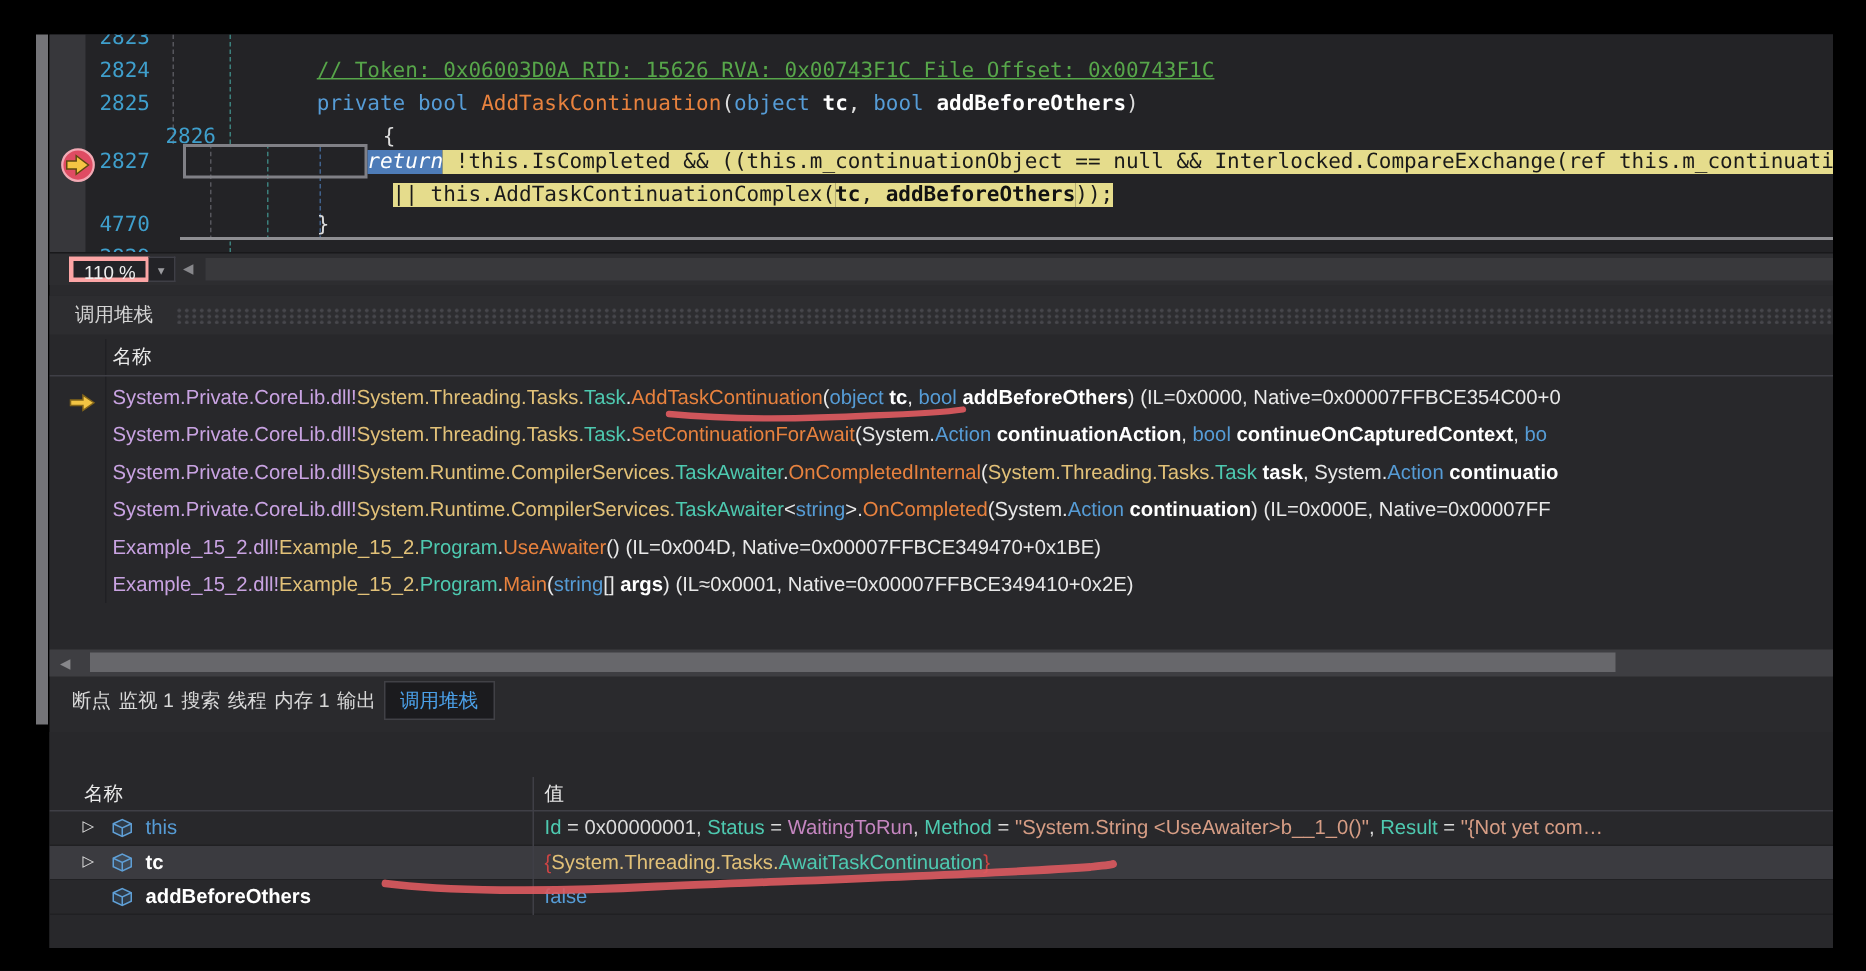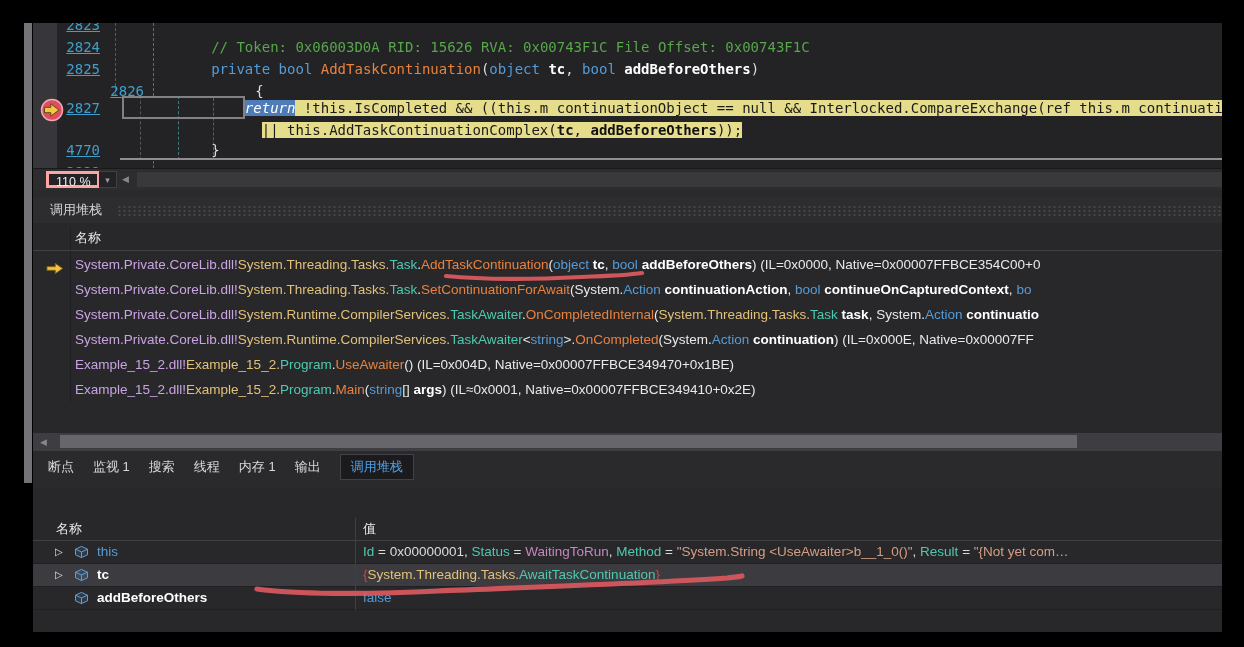--- a/index.html
+++ b/index.html
@@ -13,24 +13,24 @@
   #editor{left:33px;top:23px;width:1189px;height:145px;background:var(--edbg);overflow:hidden;}
   #ed-gutter{position:absolute;left:0;top:0;width:24px;height:145px;background:#37373B;}
   .guide{position:absolute;width:0;}
   .g-gray{border-left:1px dashed #56565C;}
   .g-teal{border-left:1px dashed #3C807C;}
   .g-blue{border-left:1px dashed #41628C;}
   #ed-box{position:absolute;left:89px;top:73px;width:123px;height:23px;border:2px solid #808086;box-sizing:border-box;z-index:1;}
   #ed-divider{position:absolute;left:87px;right:0;top:135px;height:2px;background:#8E8E92;z-index:1;}
   .ed-line{position:absolute;left:24px;right:0;height:20px;white-space:pre;z-index:2;
            font-family:"DejaVu Sans Mono","Liberation Mono",monospace;font-size:14px;line-height:20px;color:var(--pln);overflow:hidden;}
-  .ed-num{display:inline-block;width:53px;padding-right:10px;box-sizing:border-box;text-align:right;color:var(--lnum);text-decoration:underline;}
+  .ed-num{display:inline-block;width:53px;padding-right:10px;box-sizing:border-box;text-align:right;color:var(--lnum);}
   #ed-bp{position:absolute;left:5px;top:74px;z-index:3;}
   .s-pln{color:var(--pln);}
-  .s-cmt{color:var(--cmt);}
+  .s-cmt{color:var(--cmt);text-decoration:underline;}
   .s-kw{color:var(--kw);}
   .s-mth{color:var(--mth);}
   .s-prm{color:#FFFFFF;font-weight:bold;}
   .s-mod{color:var(--mod);}
   .s-ns{color:var(--ns);}
   .s-typ{color:var(--typ);}
   .s-enm{color:var(--enm);}
   .s-str{color:var(--str);}
   .s-brc{color:var(--brc);}
   .s-sel{background:var(--selbg);color:#ffffff;font-style:italic;}
@@ -63,21 +63,21 @@
   .cs-row .s-pln{color:#E9E9E9;}
   .cs-arrow{position:absolute;left:13px;top:6px;}
   .anno{position:absolute;left:0;top:0;pointer-events:none;z-index:6;}
 
   
   #midscroll{left:33px;top:433px;width:1189px;height:18px;background:#3E3E42;}
   #ms-arrow{position:absolute;left:7px;top:2px;}
   #ms-thumb{position:absolute;left:27px;top:2px;width:1017px;height:13px;background:#67676B;}
 
   
-  #tab-strip{left:33px;top:452px;width:1189px;height:30px;display:flex;align-items:center;column-gap:19px;
+  #tab-strip{left:33px;top:452px;width:1189px;height:30px;display:flex;align-items:center;column-gap:5px;
              padding-left:15px;box-sizing:border-box;font-size:13px;color:#D8D8D8;}
   .tab{padding:3px 0;cursor:default;}
   .tab.active{background:#1B1B1E;border:1px solid #414146;color:var(--tabactive);padding:3px 10px;}
 
   
   #locals{left:33px;top:488px;width:1189px;height:144px;background:var(--panel);overflow:hidden;}
   #lv-header{position:absolute;left:0;right:0;top:30px;height:23px;border-bottom:1px solid #3F3F46;box-sizing:border-box;}
   #lv-header .h-name{position:absolute;left:23px;color:#EAEAEA;font-size:13px;line-height:22px;}
   #lv-header .h-value{position:absolute;left:330px;color:#EAEAEA;font-size:13px;line-height:22px;}
   #lv-colsep{position:absolute;left:322px;top:30px;width:1px;height:92px;background:#3F3F46;z-index:4;}

